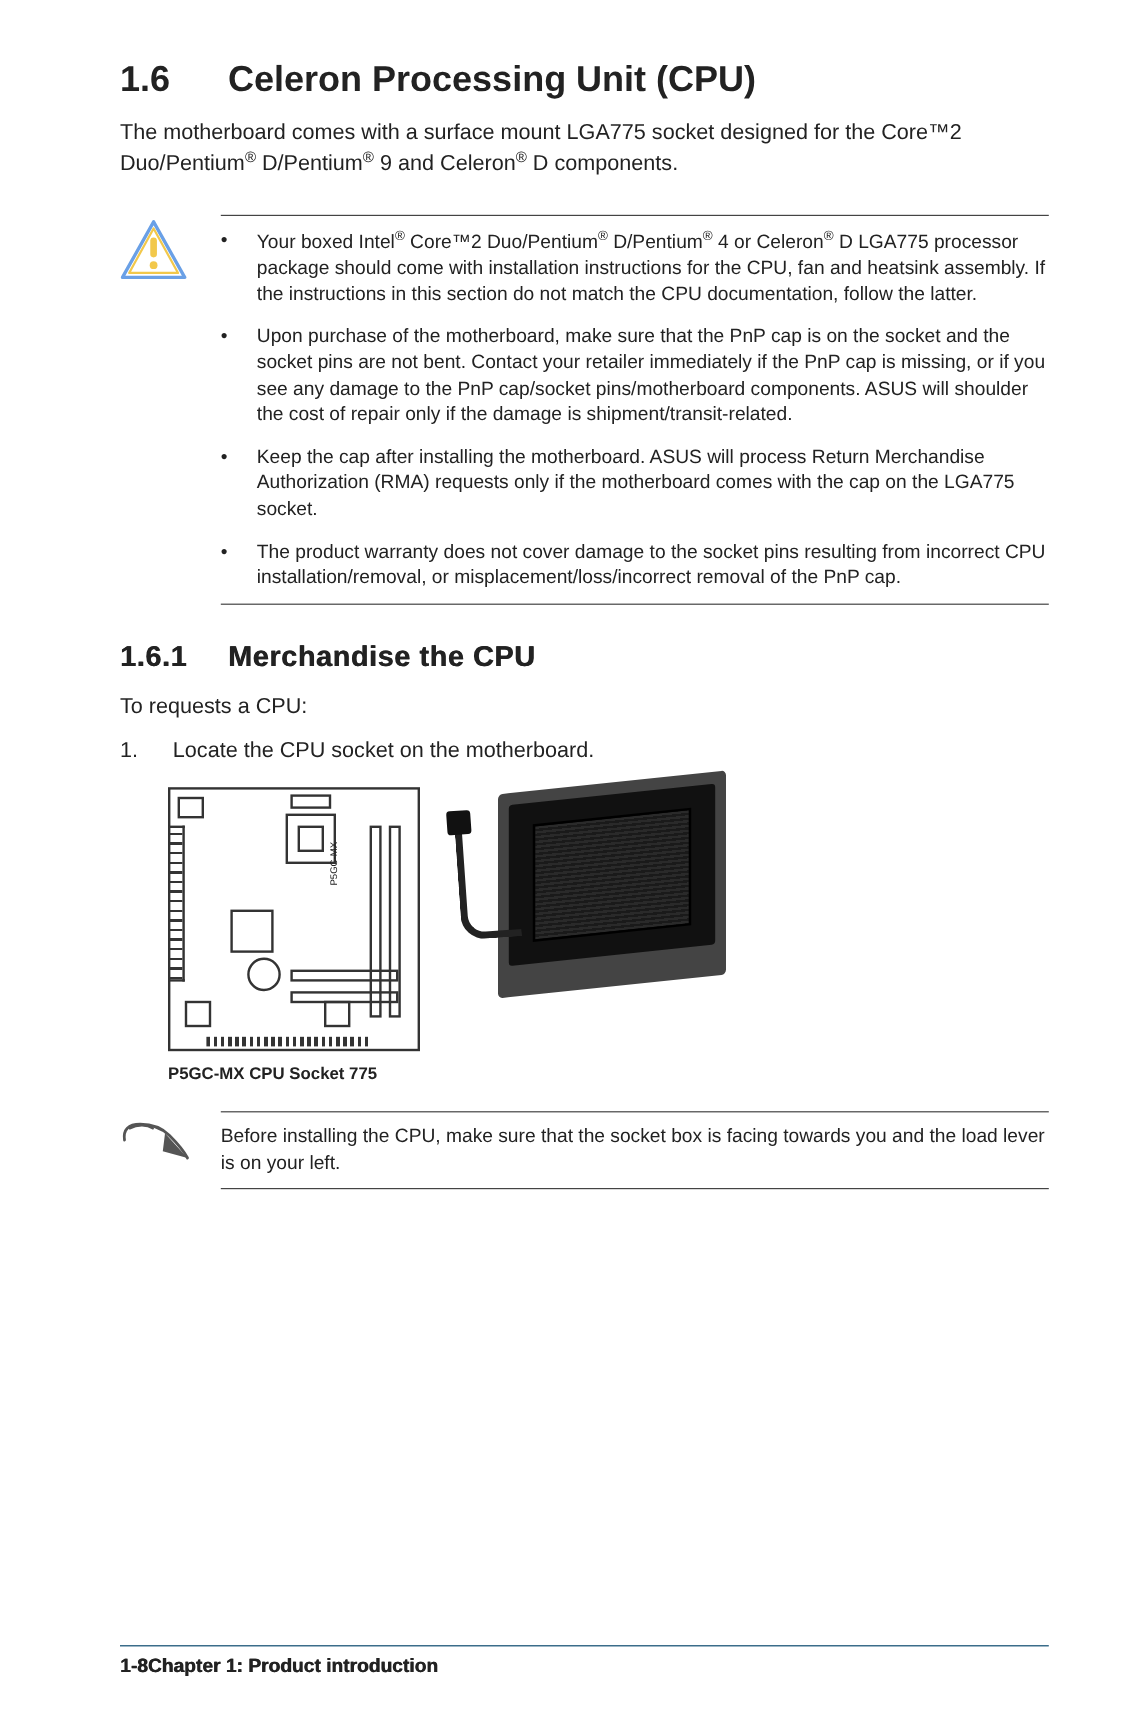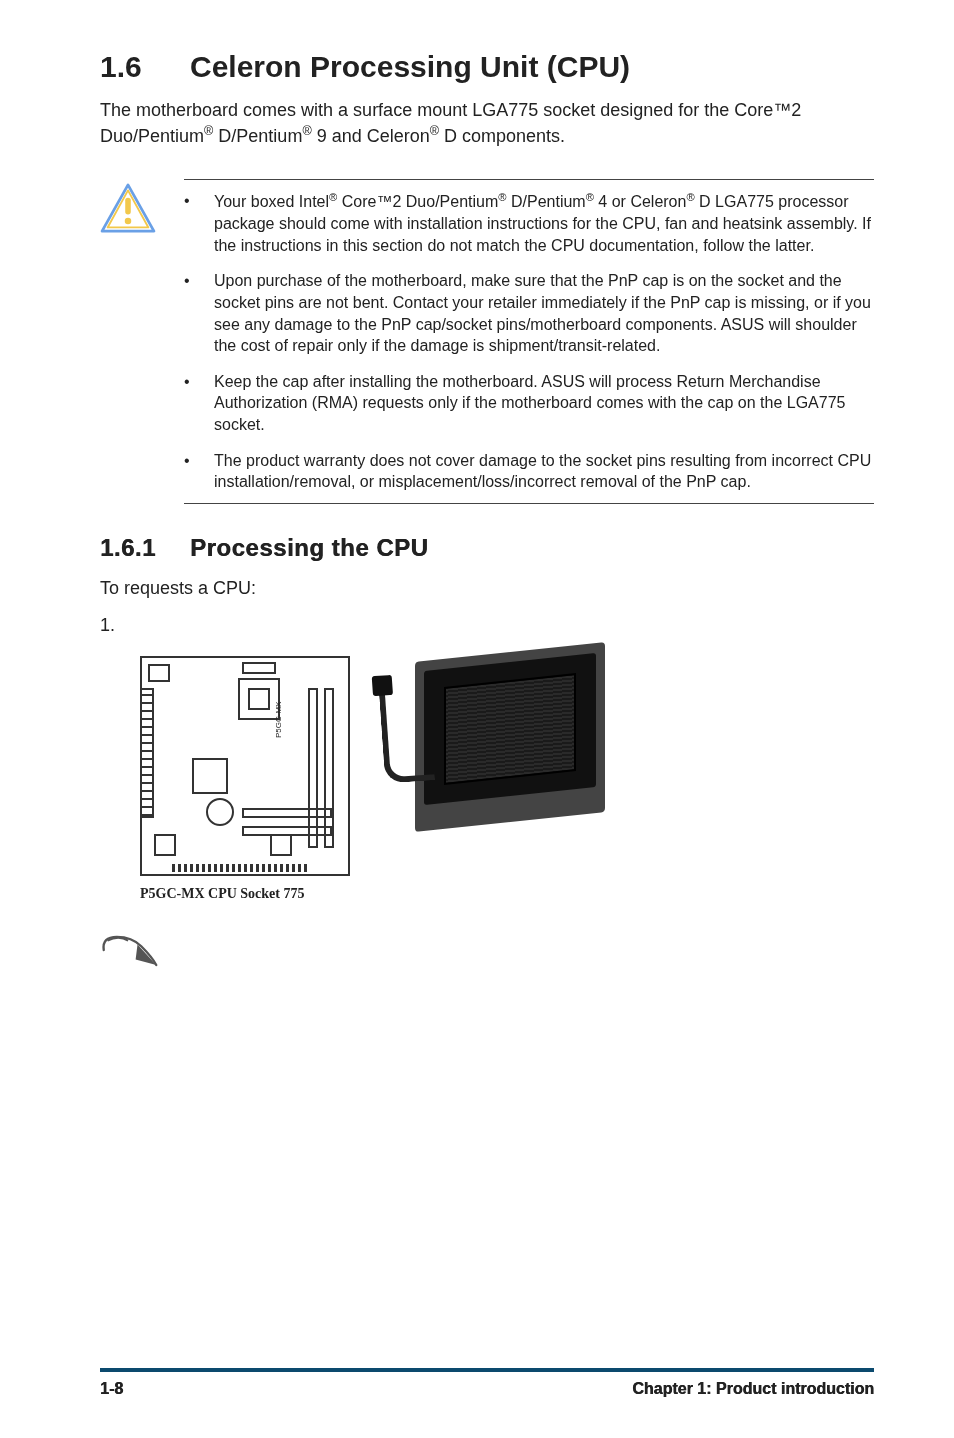--- a/index.html
+++ b/index.html
@@ -82,21 +82,21 @@
     repeating-linear-gradient(90deg,#333 0 3px, transparent 3px 6px);
   }
   .io{ position:absolute; top:30px; left:-2px; width:14px; height:130px; border:2px solid #333; border-left:none;
     background: repeating-linear-gradient(0deg,#333 0 2px, transparent 2px 8px);
   }
   .sm1{ position:absolute; bottom:18px; left:12px; width:22px; height:22px; border:2px solid #333;}
   .sm2{ position:absolute; bottom:18px; right:56px; width:22px; height:22px; border:2px solid #333;}
   .label{
     position:absolute; top:80px; left:132px; font-size:8px; transform: rotate(-90deg); transform-origin:left top; white-space:nowrap;
   }
-  .caption { font-size: 14px; font-weight:bold; margin: 8px 0 24px 40px; font-family: Liberation Serif, serif; }
+  .caption { font-size: 14px; font-weight:bold; margin: 8px 0 24px 40px; }
   .socket {
     width: 200px; height: 170px; position:relative; margin-top:-4px;
   }
   .socket-base{
     position:absolute; inset:0; background:#444; transform: skewY(-6deg) scaleX(0.95); 
     border-radius:4px;
   }
   .socket-top{
     position:absolute; top:10px; left:14px; right:14px; bottom:26px; background:#111;
     transform: skewY(-6deg); border-radius:3px;
@@ -108,22 +108,22 @@
   }
   .lever{
     position:absolute; left:-28px; top:40px; width:50px; height:90px; border-left:6px solid #222;
     border-bottom:6px solid #222; border-bottom-left-radius:20px; transform: rotate(-4deg);
   }
   .lever::after{
     content:""; position:absolute; left:-12px; top:-18px; width:20px; height:20px; background:#111; border-radius:3px;
   }
   .footer{
     position:absolute; left:100px; right:80px; bottom:40px;
-    border-top:4px solid #0c4a6e; padding-top:8px;
-    display:flex; justify-content:space-between; font-size:16px;
+    border-top:1px solid #0c4a6e; padding-top:8px;
+    display:flex; font-size:16px;
   }
   .footer .pn{ font-weight:bold; text-shadow: 0.5px 0 0 currentColor;}
   .footer .ch{ font-weight:bold; text-shadow: 0.5px 0 0 currentColor;}
   .warn-svg{ width:56px; height:50px; }
   .note-svg{ width:60px; height:40px; }
 </style>
 </head>
 <body>
 
 <div class="h1">
@@ -161,27 +161,28 @@
       </li>
       <li>
         <span class="bullet">•</span>
         <span>The product warranty does not cover damage to the socket pins resulting from incorrect CPU installation/removal, or misplacement/loss/incorrect removal of the PnP cap.</span>
       </li>
     </ul>
   </div>
 </div>
 
 <div class="h2">
-  <span class="num">1.6.1</span><span>Processing the CPU</span>
+  <span class="num">1.6.1</span><span>Merchandise the CPU</span>
 </div>
 
 <p class="para">To requests a CPU:</p>
 
 <div class="step">
   <span class="sn">1.</span>
+  <span>Locate the CPU socket on the motherboard.</span>
 </div>
 
 <div class="figures">
   <div>
     <div class="board">
       <div class="io"></div>
       <div class="chip-top"></div>
       <div class="chip"></div>
       <div class="chip2"></div>
       <div class="circle"></div>
@@ -205,18 +206,25 @@
 <div class="caption">P5GC-MX CPU Socket 775</div>
 
 <div class="callout note">
   <div class="callout-icon">
     <svg class="note-svg" viewBox="0 0 64 40">
       <path d="M4 20 Q 2 6 18 6 Q 34 6 44 16 Q 56 28 60 36" fill="none" stroke="#555" stroke-width="2.5" stroke-linecap="round"></path>
       <path d="M40 14 L60 36 L38 30 Z" fill="#555"></path>
       <path d="M8 10 Q 20 4 30 10" fill="none" stroke="#555" stroke-width="2"></path>
     </svg>
   </div>
+  <div class="callout-body">
+    <ul>
+        <li>
+      <span>Before installing the CPU, make sure that the socket box is facing towards you and the load lever is on your left.</span>
+    </li>
+      </ul>
+  </div>
 </div>
 
 <div class="footer">
   <span class="pn">1-8</span>
   <span class="ch">Chapter 1: Product introduction</span>
 </div>
 
 </body></html>

